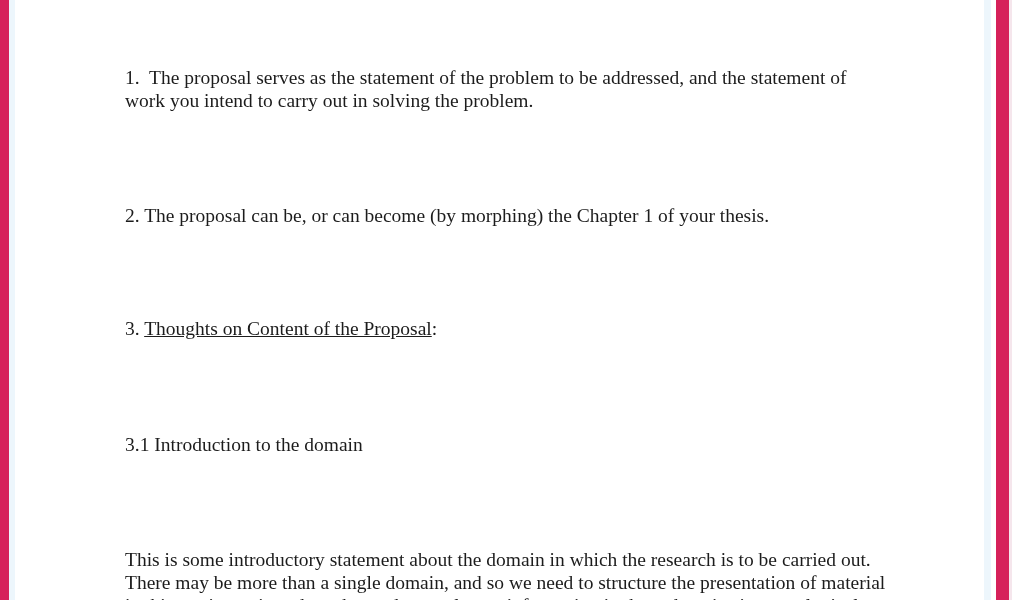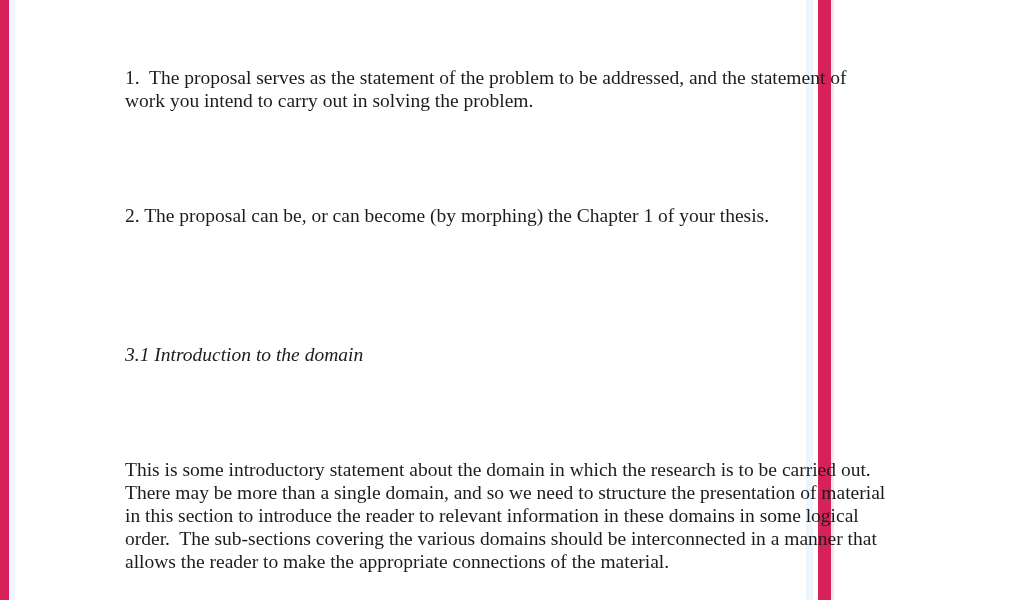--- a/index.html
+++ b/index.html
@@ -6,21 +6,21 @@
     margin: 0;
     padding: 0;
     width: 1024px;
     height: 600px;
     overflow: hidden;
     background: #ffffff;
     font-family: "Liberation Serif", "DejaVu Serif", serif;
   }
   .page {
     position: relative;
-    width: 834px;
+    width: 1012px;
     height: 600px;
     background: #ffffff;
   }
   
   .edge-left {
     position: absolute; left: 0; top: 0; bottom: 0;
     width: 9px; background: #d6215a;
   }
   .edge-left-tint {
     position: absolute; left: 9px; top: 0; bottom: 0;
@@ -46,41 +46,42 @@
     color: #1c1c1c;
     font-size: 19.5px;
     line-height: 23px;
     white-space: pre;
   }
   .block { margin: 0; }
   .m20 { margin-top: 23px; }
   .m21 { margin-top: 21px; }
   .m23 { margin-top: 23px; }
   .m24 { margin-top: 24px; }
-  .italic { font-style: italic; }
+  .italic { }
   .underline { text-decoration: underline; }
 </style>
 </head>
 <body>
 
 <div class="page">
 
   <div class="edge-left"></div>
   <div class="edge-left-tint"></div>
   <div class="edge-right-tint"></div>
   <div class="edge-right"></div>
   <div class="edge-right-fade"></div>
 
   <div class="doc">
 
     <div class="block">1.  The proposal serves as the statement of the problem to be addressed, and the statement of
 work you intend to carry out in solving the problem.</div>
 
     <div class="block m20">2. The proposal can be, or can become (by morphing) the Chapter 1 of your thesis.</div>
 
+    <div class="block m21"><span>3. </span><span class="underline">Thoughts on Content of the Proposal</span><span>:</span></div>
 
     <div class="block m24 italic">3.1 Introduction to the domain</div>
 
     <div class="block m23">This is some introductory statement about the domain in which the research is to be carried out.
 There may be more than a single domain, and so we need to structure the presentation of material
 in this section to introduce the reader to relevant information in these domains in some logical
 order.  The sub-sections covering the various domains should be interconnected in a manner that
 allows the reader to make the appropriate connections of the material.</div>
 
     

